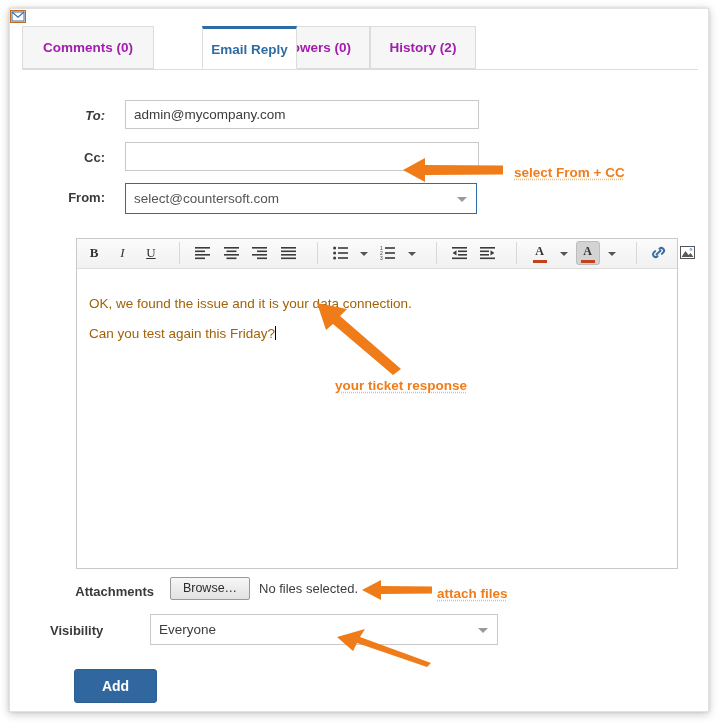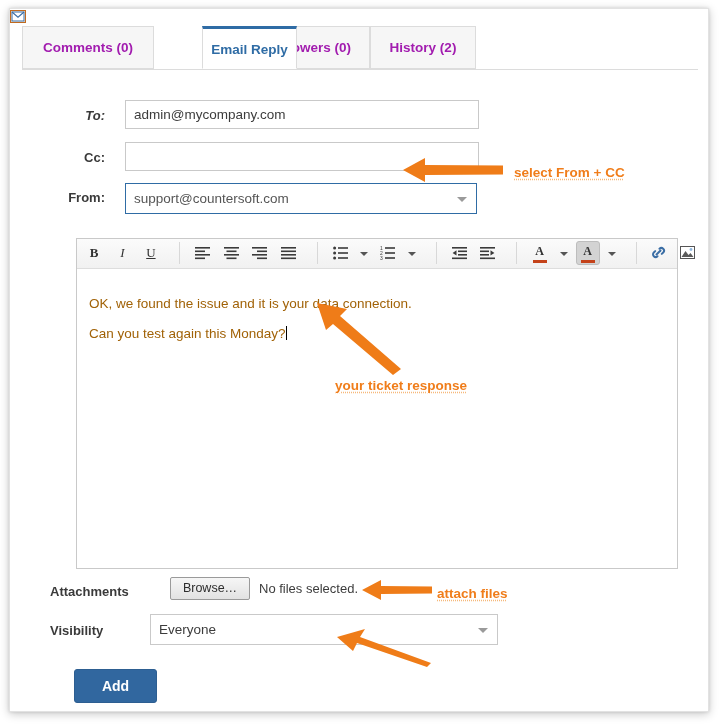--- a/index.html
+++ b/index.html
@@ -184,21 +184,21 @@
   #editor-body p { margin: 0 0 12px 0; }
   .caretbar {
     display: inline-block;
     width: 1px;
     height: 14px;
     background: #000;
     vertical-align: -2px;
   }
 
   
-  #att-label { left: 40px;  top: 575px; width: 104px; text-align: left; }
+  #att-label { left: 40px;  top: 575px; width: 104px; text-align: right; }
   #browse-btn {
     position: absolute;
     left: 160px; top: 568px;
     width: 80px; height: 23px;
     box-sizing: border-box;
     border: 1px solid #9a9a9a;
     border-radius: 2px;
     background: linear-gradient(#f6f6f6, #e2e2e2);
     font-size: 12.5px;
     color: #2d2d2d;
@@ -282,21 +282,21 @@
     </svg>
   </span>
 
   
   <div class="flabel" id="cc-label">Cc:</div>
   <input class="finput" id="cc-input" type="text" value="" style="">
 
   
   <div class="flabel" id="from-label">From:</div>
   <div class="fselect" id="from-select">
-    <span>support@countersoft.com</span>
+    <span>select@countersoft.com</span>
     <span class="caret"></span>
   </div>
 
   
   <div id="editor">
     <div id="toolbar">
 
       <span class="tgroup">
         <span class="tbtn" style="font-weight:bold;font-family:'Liberation Serif',serif;">B</span>
         <span class="tbtn" style="font-style:italic;font-family:'Liberation Serif',serif;">I</span>
@@ -435,21 +435,21 @@
             </svg></span>
         
       </span>
       
 
       
     </div>
 
     <div id="editor-body">
       <p>OK, we found the issue and it is your data connection.</p>
-      <p><span>Can you test again this Monday?</span><span class="caretbar"></span></p>
+      <p><span>Can you test again this Friday?</span><span class="caretbar"></span></p>
     </div>
   </div>
 
   
   <div class="flabel" id="att-label">Attachments</div>
   <div id="browse-btn">Browse…</div>
   <div id="nofiles">No files selected.</div>
 
   
   <div class="flabel" id="vis-label">Visibility</div>

